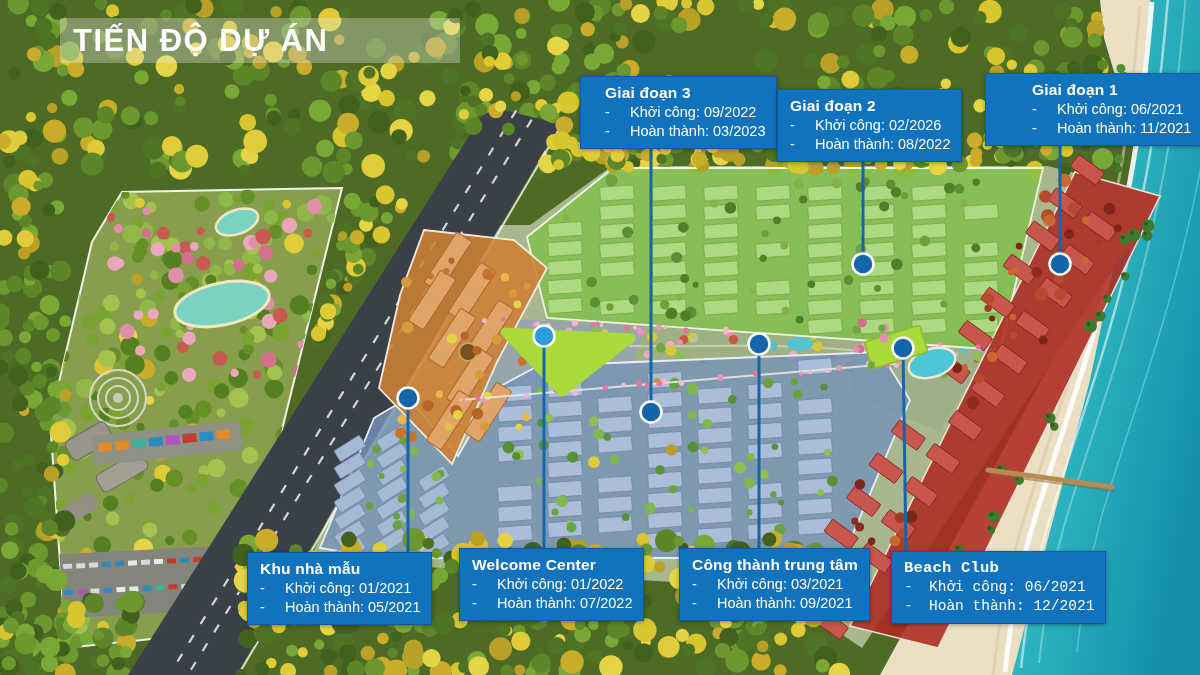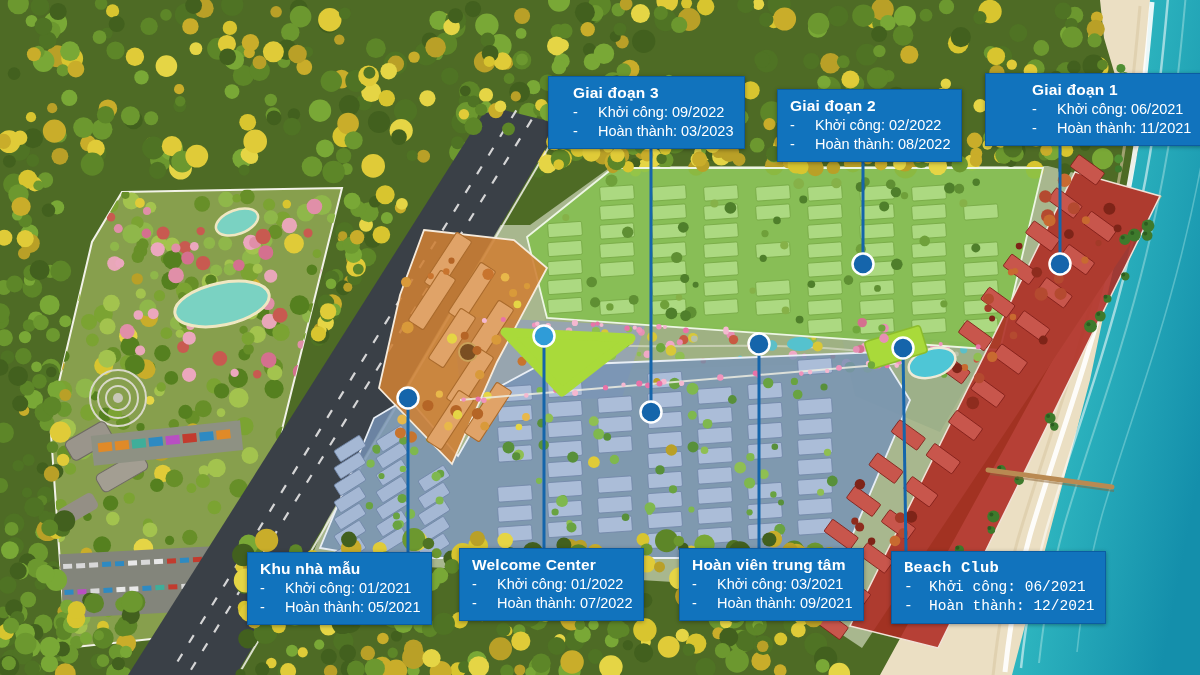--- a/index.html
+++ b/index.html
@@ -11,21 +11,21 @@
               display:flex;align-items:center;}
   .title-band h1{margin:0;padding-left:13px;font-size:31px;font-weight:bold;
                  color:var(--title-text,#fff);letter-spacing:1.5px;}
   .callout{position:absolute;background:var(--callout-bg,#1173BD);
            border:1px solid var(--callout-border,#0B5CA2);
            color:var(--callout-text,#fff);padding:6px 11px 7px 12px;
            box-shadow:0 1px 4px rgba(0,0,0,.35);white-space:nowrap;}
   .callout .t{font-weight:bold;font-size:15.5px;line-height:20px;letter-spacing:.2px;}
   .callout .row{display:flex;font-size:14.5px;line-height:19px;}
   .callout .b{width:25px;flex:none;}
-  #c0{left:548px;top:76px;padding-left:24px;}
+  #c0{left:580px;top:76px;padding-left:24px;}
   #c1{left:777px;top:89px;}
   #c2{left:985px;top:73px;padding-left:46px;}
   #c3{left:247px;top:552px;}
   #c4{left:459px;top:548px;}
   #c5{left:679px;top:548px;}
   #c6{left:891px;top:551px;font-family:Liberation Mono, monospace;}
 </style>
 </head>
 <body>
 
@@ -1958,37 +1958,40 @@
         <circle cx="651" cy="412" r="10.5" fill="#1565AB" stroke="#FFFFFF" stroke-width="2.5"></circle>
         <circle cx="863" cy="264" r="10.5" fill="#1565AB" stroke="#FFFFFF" stroke-width="2.5"></circle>
         <circle cx="1060" cy="264" r="10.5" fill="#1565AB" stroke="#FFFFFF" stroke-width="2.5"></circle>
         <circle cx="408" cy="398" r="10.5" fill="#1565AB" stroke="#FFFFFF" stroke-width="2.5"></circle>
         <circle cx="544" cy="336" r="10.5" fill="#2F9CD8" stroke="#FFFFFF" stroke-width="2.5"></circle>
         <circle cx="759" cy="344" r="10.5" fill="#1565AB" stroke="#FFFFFF" stroke-width="2.5"></circle>
         <circle cx="903" cy="348" r="10.5" fill="#1565AB" stroke="#FFFFFF" stroke-width="2.5"></circle>
       </g>
     </svg>
 
+  <div class="title-band">
+    <h1>TIẾN ĐỘ DỰ ÁN</h1>
+  </div>
 
   <div class="callout" id="c0">
     <div class="t">Giai đoạn 3</div>
     <div class="row">
         <span class="b">-</span>
         <span>Khởi công: 09/2022</span>
       </div>
     <div class="row">
         <span class="b">-</span>
         <span>Hoàn thành: 03/2023</span>
       </div>
   </div>
   <div class="callout" id="c1">
     <div class="t">Giai đoạn 2</div>
     <div class="row">
         <span class="b">-</span>
-        <span>Khởi công: 02/2022</span>
+        <span>Khởi công: 02/2026</span>
       </div>
     <div class="row">
         <span class="b">-</span>
         <span>Hoàn thành: 08/2022</span>
       </div>
   </div>
   <div class="callout" id="c2">
     <div class="t">Giai đoạn 1</div>
     <div class="row">
         <span class="b">-</span>
@@ -2015,21 +2018,21 @@
     <div class="row">
         <span class="b">-</span>
         <span>Khởi công: 01/2022</span>
       </div>
     <div class="row">
         <span class="b">-</span>
         <span>Hoàn thành: 07/2022</span>
       </div>
   </div>
   <div class="callout" id="c5">
-    <div class="t">Hoàn viên trung tâm</div>
+    <div class="t">Công thành trung tâm</div>
     <div class="row">
         <span class="b">-</span>
         <span>Khởi công: 03/2021</span>
       </div>
     <div class="row">
         <span class="b">-</span>
         <span>Hoàn thành: 09/2021</span>
       </div>
   </div>
   <div class="callout" id="c6">

